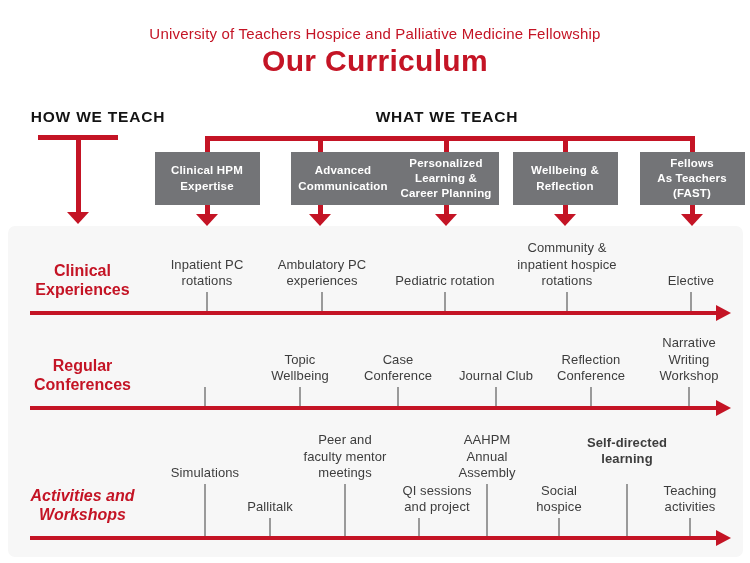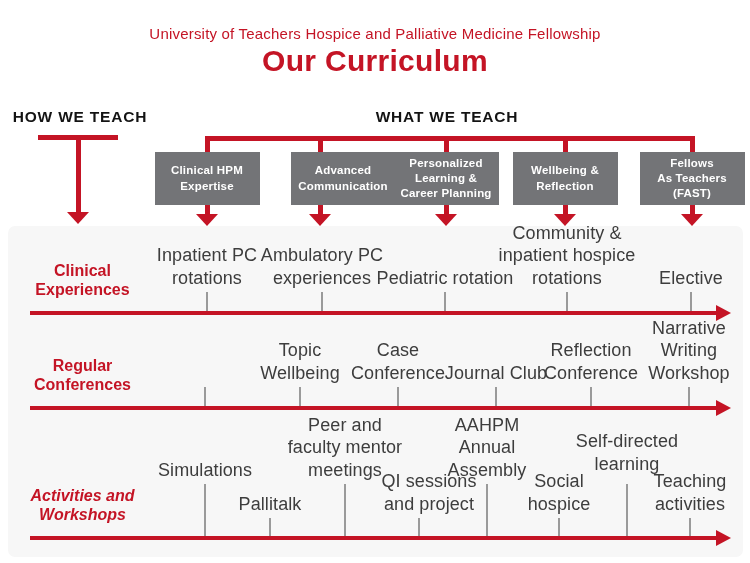--- a/index.html
+++ b/index.html
@@ -6,36 +6,36 @@
   html,body{margin:0;padding:0;background:#fff;}
   .stage{position:relative;width:750px;height:563px;background:#fff;overflow:hidden;
          font-family:"Liberation Sans",sans-serif;}
   .panel{position:absolute;left:8px;top:226px;width:735px;height:331px;background:var(--panel);border-radius:7px;}
   .subtitle{position:absolute;left:0;top:25px;width:750px;text-align:center;color:var(--red);
             font-size:15px;font-weight:normal;letter-spacing:.2px;}
   .title{position:absolute;left:0;top:44px;width:750px;text-align:center;color:var(--red);
          font-size:30px;font-weight:bold;letter-spacing:.3px;}
   .colhead{position:absolute;top:108px;text-align:center;color:var(--head);font-size:15.5px;
            font-weight:bold;letter-spacing:.8px;}
-  .colhead.how{left:0;width:160px;}
+  .colhead.how{left:0;width:160px;padding-left:18px;}
   .colhead.what{left:347px;width:200px;}
   .hline,.vline,.bar{position:absolute;background:var(--red);}
   .vline{width:5px;}
   .wbox{position:absolute;top:152px;width:105px;height:53px;background:var(--gray);color:#fff;
         font-weight:bold;font-size:11.5px;line-height:1.32;letter-spacing:.2px;
         display:flex;align-items:center;justify-content:center;text-align:center;white-space:pre-line;}
   .darrow{position:absolute;width:0;height:0;border-left:11px solid transparent;
           border-right:11px solid transparent;border-top:12px solid var(--red);}
   .rowlab{position:absolute;left:0;width:165px;text-align:center;color:var(--red);font-weight:bold;
           font-size:16px;line-height:1.22;white-space:pre-line;}
   .rline{position:absolute;height:4px;background:var(--red);}
   .rarrow{position:absolute;width:0;height:0;border-top:8px solid transparent;
           border-bottom:8px solid transparent;border-left:15px solid var(--red);}
   .tick{position:absolute;width:2px;background:var(--tick);}
-  .ilab{position:absolute;width:150px;text-align:center;font-size:18px;color:var(--ink);
+  .ilab{position:absolute;width:150px;text-align:center;font-size:13px;color:var(--ink);
         line-height:1.25;white-space:pre-line;letter-spacing:.1px;}
 </style>
 </head>
 <body>
 
 <div class="stage">
   <div class="panel"></div>
 
   <div class="subtitle">University of Teachers Hospice and Palliative Medicine Fellowship</div>
   <div class="title">Our Curriculum</div>
@@ -118,28 +118,28 @@
     <div class="rarrow" style="left: 716px; top: 530px;"></div>
     <div class="tick" style="left: 204px; top: 484px; height: 52px;"></div>
     <div class="ilab" style="left: 130px; bottom: 82px;">Simulations</div>
     <div class="tick" style="left: 269px; top: 518px; height: 18px;"></div>
     <div class="ilab" style="left: 195px; bottom: 48px;">Pallitalk</div>
     <div class="tick" style="left: 344px; top: 484px; height: 52px;"></div>
     <div class="ilab" style="left: 270px; bottom: 82px;">Peer and
 faculty mentor
 meetings</div>
     <div class="tick" style="left: 418px; top: 518px; height: 18px;"></div>
-    <div class="ilab" style="left: 354px; bottom: 48px;">QI sessions
+    <div class="ilab" style="left: 362px; bottom: 48px;">QI sessions
 and project</div>
     <div class="tick" style="left: 486px; top: 484px; height: 52px;"></div>
     <div class="ilab" style="left: 412px; bottom: 82px;">AAHPM
 Annual
 Assembly</div>
     <div class="tick" style="left: 558px; top: 518px; height: 18px;"></div>
     <div class="ilab" style="left: 484px; bottom: 48px;">Social
 hospice</div>
     <div class="tick" style="left: 626px; top: 484px; height: 52px;"></div>
-    <div class="ilab" style="left: 552px; bottom: 88px;">Self-directed
+    <div class="ilab" style="left: 552px; bottom: 96px; font-weight: bold;">Self-directed
 learning</div>
     <div class="tick" style="left: 689px; top: 518px; height: 18px;"></div>
     <div class="ilab" style="left: 615px; bottom: 48px;">Teaching
 activities</div>
   </div>
 
 </body></html>

